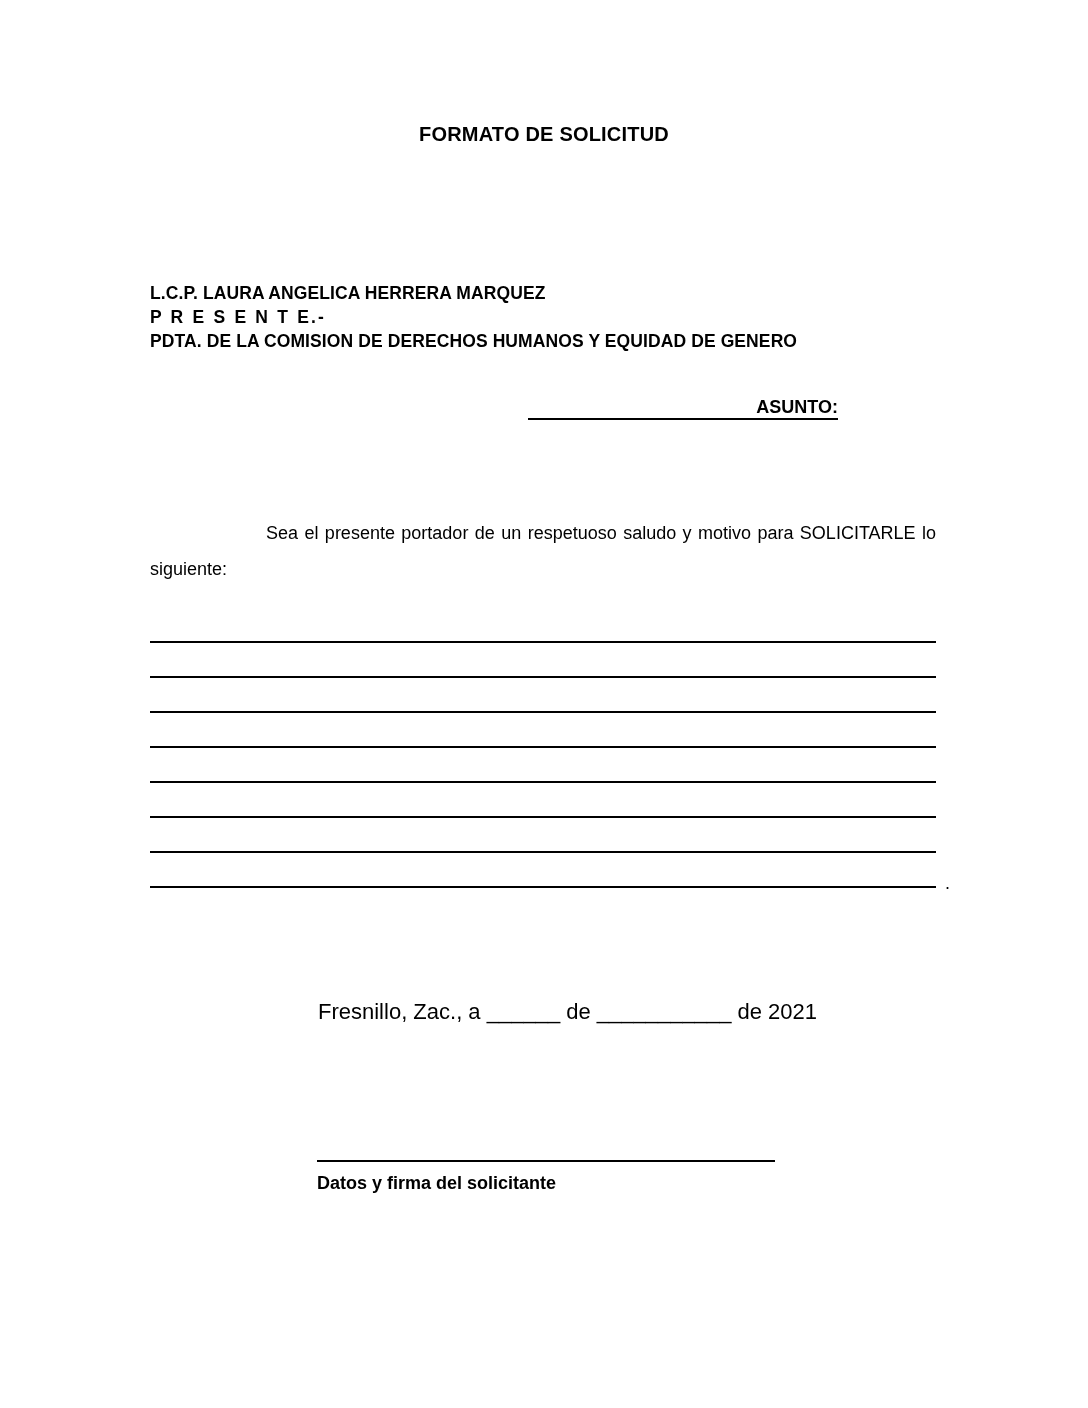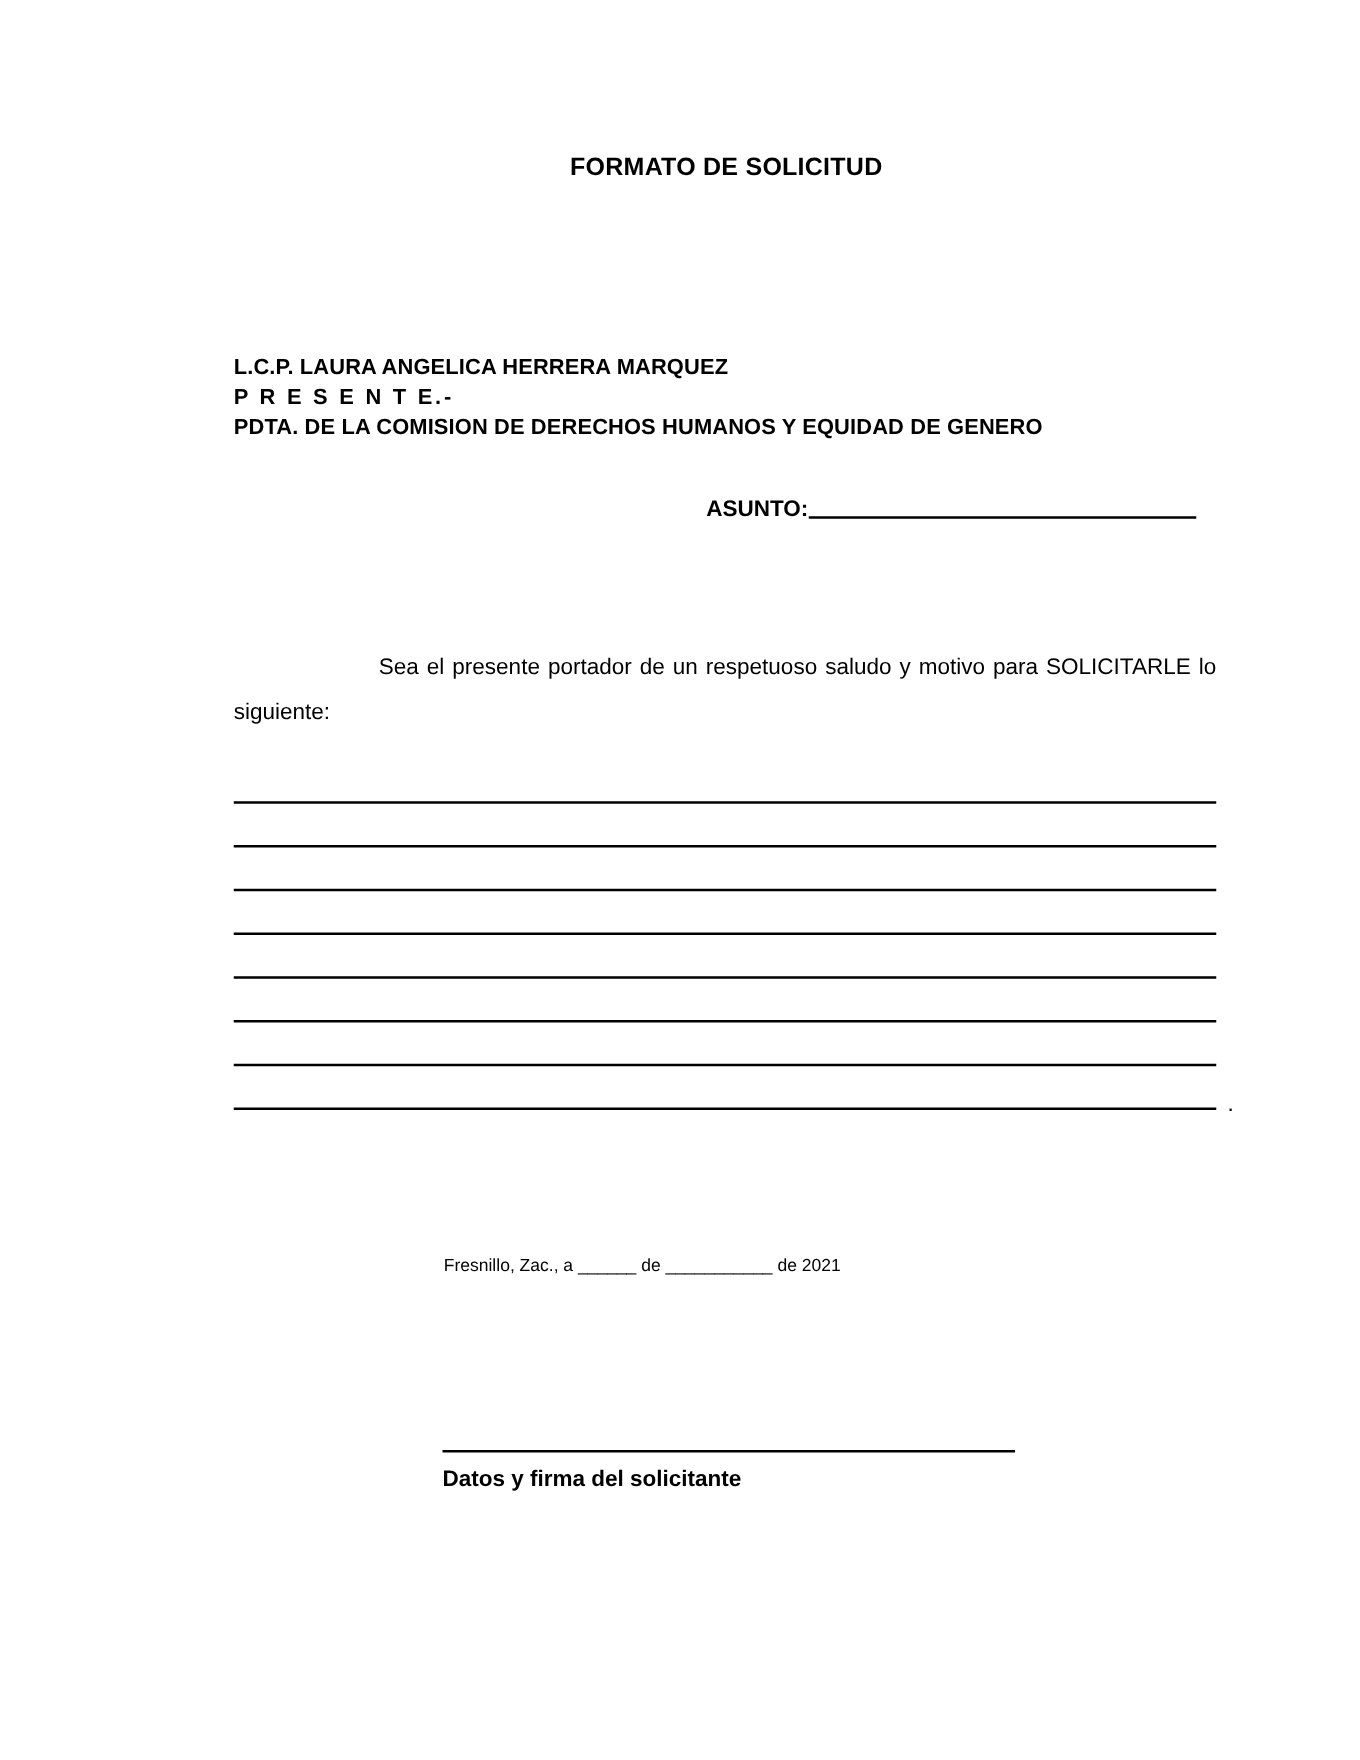--- a/index.html
+++ b/index.html
@@ -14,21 +14,20 @@
     color: #000000;
     position: relative;
     overflow: hidden;
   }
 
   .page {
     position: relative;
     width: 968px;
     height: 1408px;
     box-sizing: border-box;
-    margin-left: 37px;
   }
 
   
   .title-block {
     position: absolute;
     top: 120px;
     left: 0;
     width: 1088px;
     text-align: center;
   }
@@ -57,20 +56,21 @@
     letter-spacing: 2.2px;
   }
 
   
   .asunto-row {
     position: absolute;
     top: 396px;
     left: 528px;
     display: flex;
     align-items: flex-end;
+    flex-direction: column;
   }
   .asunto-label {
     font-size: 18px;
     font-weight: bold;
     line-height: 22px;
   }
   .asunto-rule {
     width: 310px;
     border-bottom: 2px solid #000;
     margin-bottom: 3px;
@@ -109,21 +109,21 @@
     bottom: -4px;
     font-size: 18px;
     line-height: 18px;
   }
 
   
   .place-date {
     position: absolute;
     top: 1000px;
     left: 318px;
-    font-size: 14px;
+    font-size: 22px;
     line-height: 24px;
     white-space: nowrap;
   }
 
   
   .sign-rule {
     position: absolute;
     top: 1160px;
     left: 317px;
     width: 458px;

